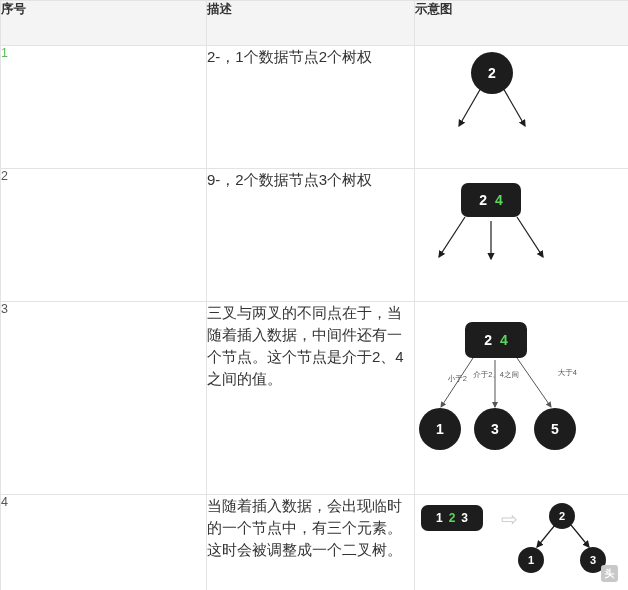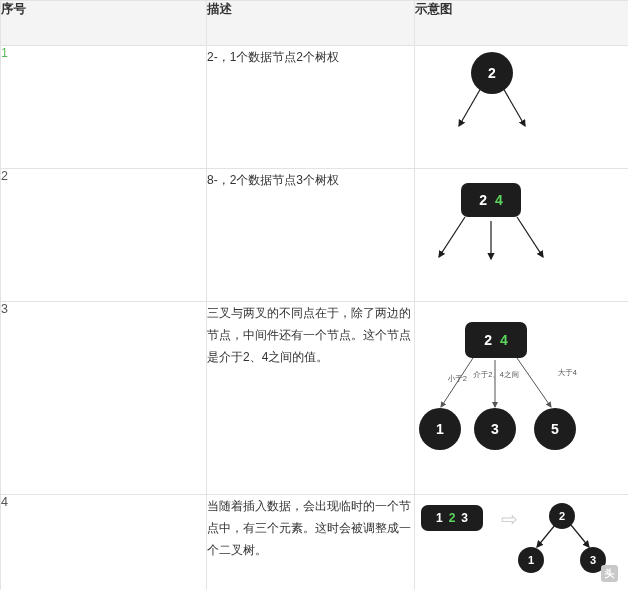--- a/index.html
+++ b/index.html
@@ -40,21 +40,21 @@
   col.c3 { width: 214px; }
 
   td.idx {
     font-size: 12.5px;
     color: #555;
     padding: 0 14px;
     vertical-align: middle;
   }
   td.idx.green { color: #5cb85c; }
   td.desc {
-    font-size: 12px;
+    font-size: 15px;
     line-height: 22px;
     color: #333;
     padding: 14px 14px 14px 14px;
     vertical-align: middle;
   }
   td.fig {
     position: relative;
     padding: 0;
     vertical-align: middle;
   }
@@ -174,21 +174,21 @@
             <line x1="70" y1="35" x2="44" y2="80" stroke="#1d1d1d" stroke-width="1.2" marker-end="url(#ah1)"></line>
             <line x1="84" y1="35" x2="110" y2="80" stroke="#1d1d1d" stroke-width="1.2" marker-end="url(#ah1)"></line>
           </svg>
           <div class="circle" style="left:56px; top:6px; width:42px; height:42px;">2</div>
         </div>
       </td>
     </tr>
 
     <tr class="r2">
       <td class="idx">2</td>
-      <td class="desc">8-，2个数据节点3个树权</td>
+      <td class="desc">9-，2个数据节点3个树权</td>
       <td class="fig">
         <div class="figwrap" style="height:130px;">
           <svg class="edges" width="214" height="130">
             <defs>
               <marker id="ah2" markerWidth="7" markerHeight="7" refX="5" refY="3" orient="auto">
                 <path d="M0,0 L6,3 L0,6 z" fill="#1d1d1d"></path>
               </marker>
             </defs>
             <line x1="50" y1="48" x2="24" y2="88" stroke="#1d1d1d" stroke-width="1.2" marker-end="url(#ah2)"></line>
             <line x1="76" y1="52" x2="76" y2="90" stroke="#1d1d1d" stroke-width="1.2" marker-end="url(#ah2)"></line>
@@ -197,21 +197,21 @@
           <div class="box" style="left:46px; top:14px; width:60px; height:34px;">
             <span class="w">2</span>
             <span class="g">4</span>
           </div>
         </div>
       </td>
     </tr>
 
     <tr class="r3">
       <td class="idx">3</td>
-      <td class="desc">三叉与两叉的不同点在于，除了两边的节点，中间件还有一个节点。这个节点是介于2、4之间的值。</td>
+      <td class="desc">三叉与两叉的不同点在于，当随着插入数据，中间件还有一个节点。这个节点是介于2、4之间的值。</td>
       <td class="fig">
         <div class="figwrap" style="height:190px;">
           <svg class="edges" width="214" height="190">
             <defs>
               <marker id="ah3" markerWidth="7" markerHeight="7" refX="5" refY="3" orient="auto">
                 <path d="M0,0 L6,3 L0,6 z" fill="#555"></path>
               </marker>
             </defs>
             <line x1="58" y1="56" x2="26" y2="105" stroke="#555" stroke-width="1" marker-end="url(#ah3)"></line>
             <line x1="80" y1="58" x2="80" y2="105" stroke="#555" stroke-width="1" marker-end="url(#ah3)"></line>

